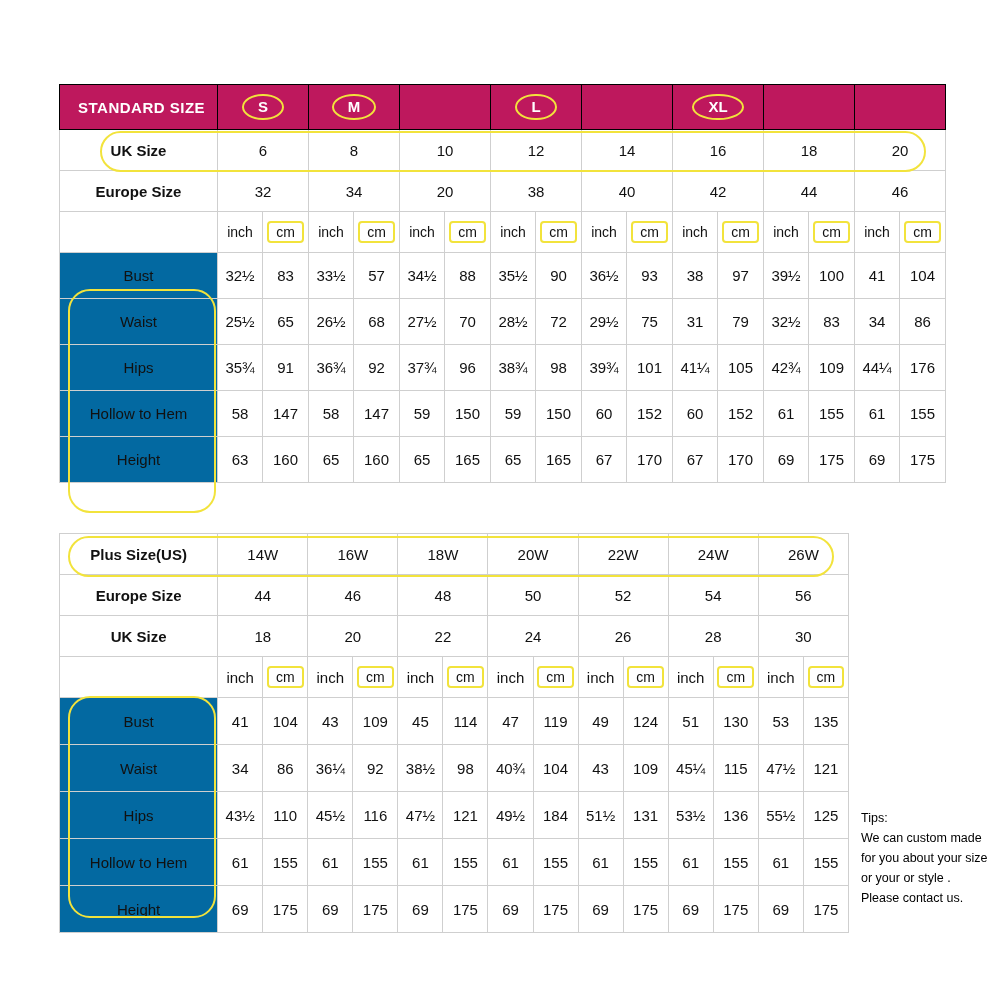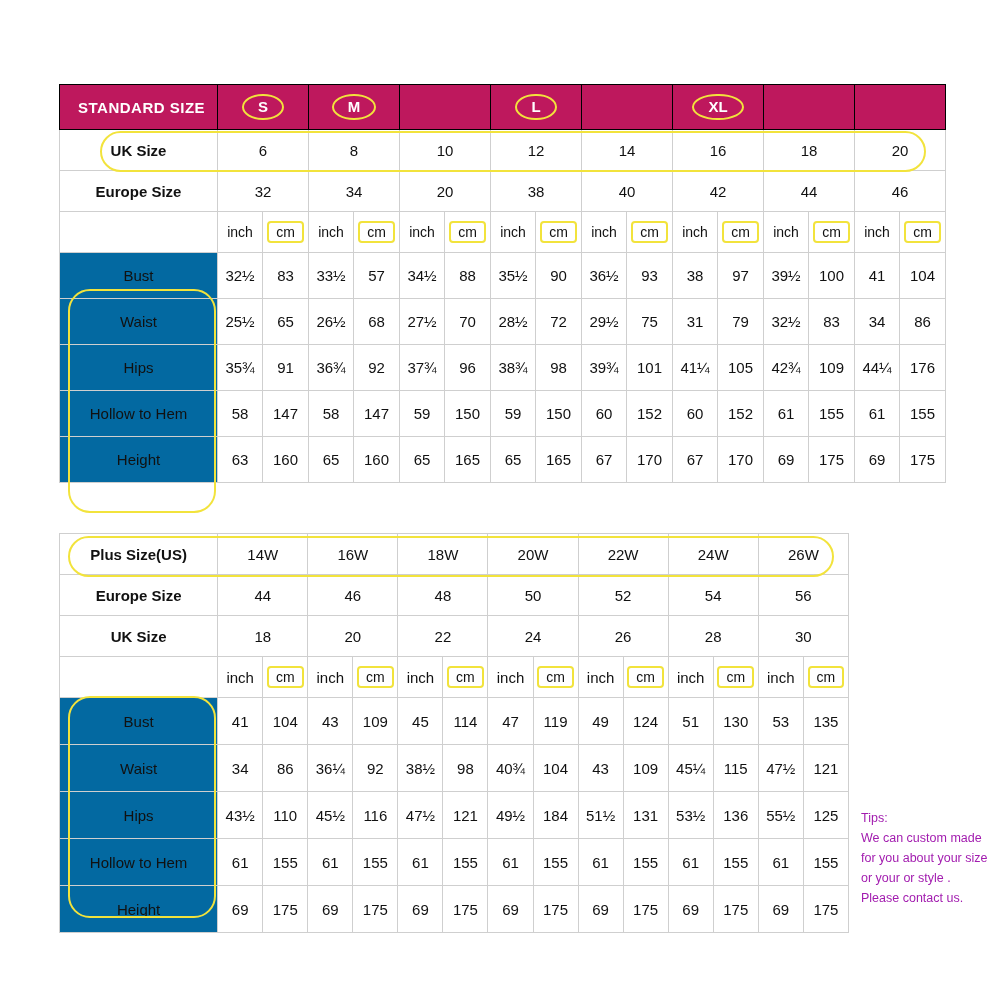--- a/index.html
+++ b/index.html
@@ -110,21 +110,21 @@
     height: 40px;
   }
   .plus-table .measure-row td { height: 46px; }
 
   
   .tips {
     position: absolute;
     left: 861px;
     top: 808px;
     width: 140px;
-    color: #a21caf;
+    color: #000000;
     font-size: 12.5px;
     line-height: 20px;
   }
 </style>
 </head>
 <body>
 
 <div class="page">
 
   <table class="std-table">

